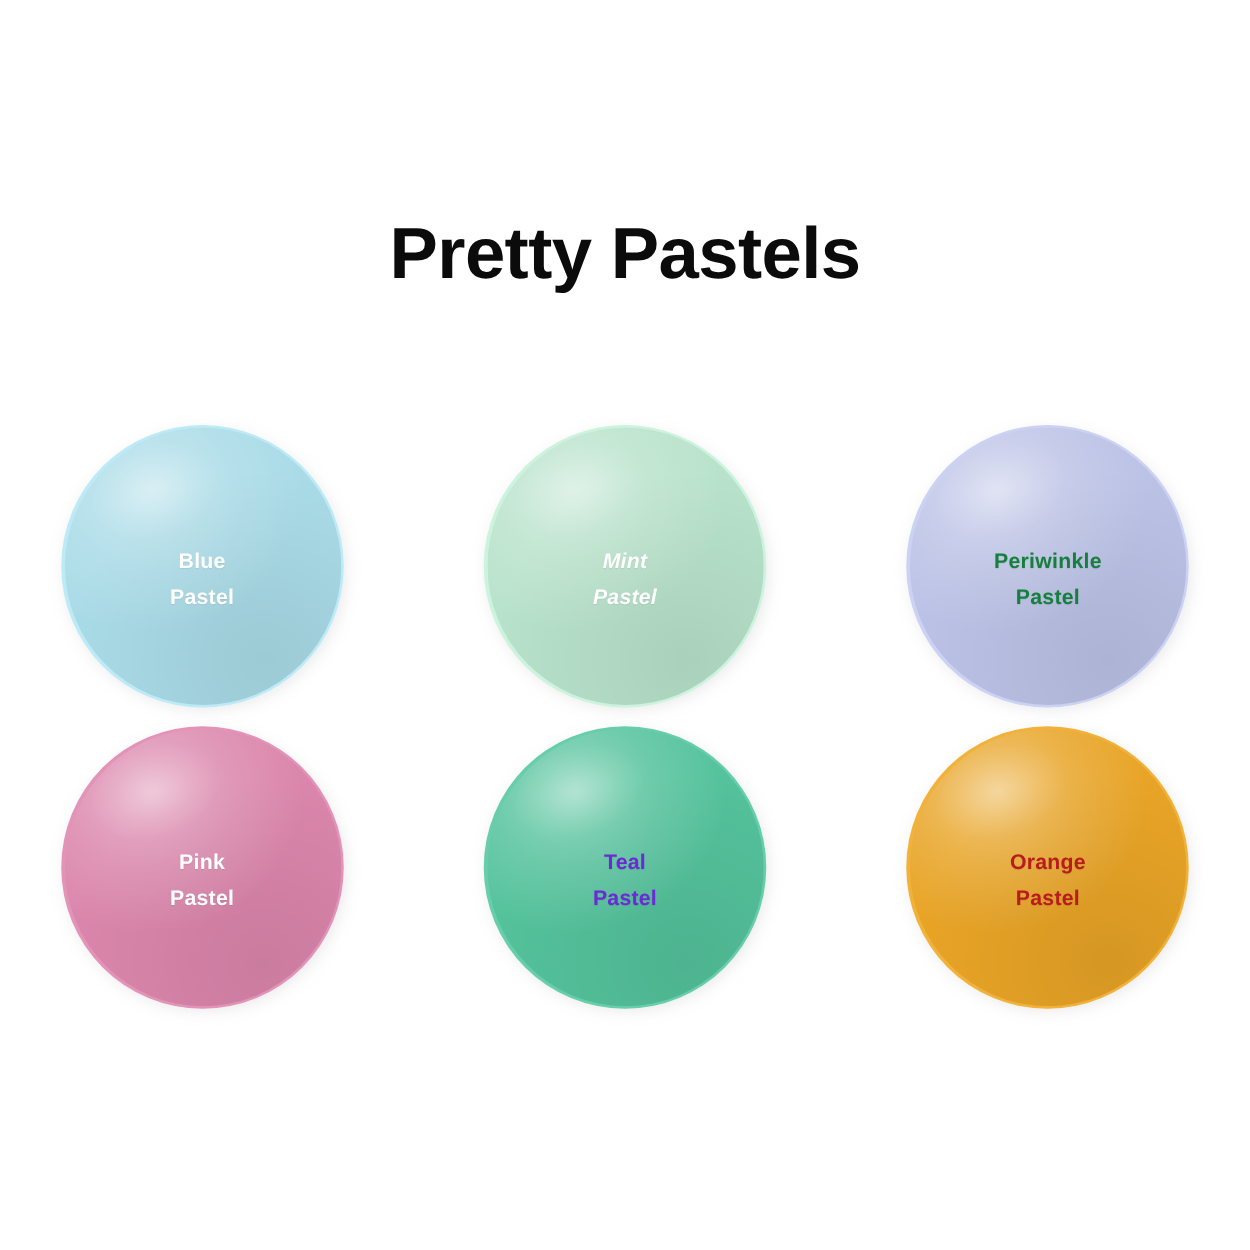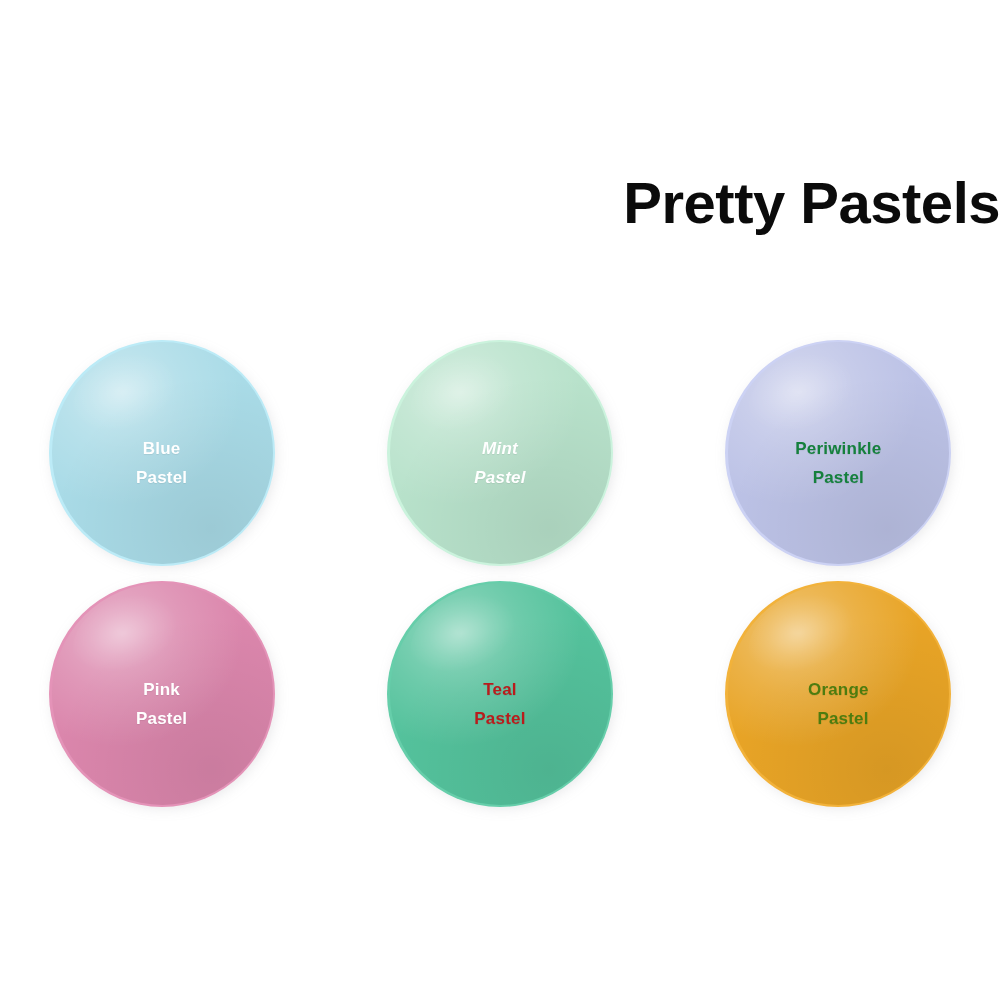--- a/index.html
+++ b/index.html
@@ -21,21 +21,21 @@
     height: 1000px;
     box-sizing: border-box;
   }
 
   
   .title {
     position: absolute;
     top: 128px;
     left: 0;
     width: 1000px;
-    text-align: right;
+    text-align: center;
     font-size: 58px;
     font-weight: 700;
     letter-spacing: -0.5px;
     color: #0b0b0b;
     line-height: 72px;
     white-space: nowrap;
   }
 
   
   .swatch-grid {
@@ -189,31 +189,31 @@
         <span class="ln">Pink</span>
         <span class="ln">Pastel</span>
       </span>
     </div>
 
     <div class="swatch" style="--c: #54c29c;">
       <span class="swatch-shadow"></span>
       <span class="swatch-rim"></span>
       <span class="swatch-body"></span>
       <span class="swatch-gloss"></span>
+      <span class="swatch-label" style="color: #6d28d9;">
+        <span class="ln">Teal</span>
+        <span class="ln">Pastel</span>
+      </span>
+    </div>
+
+    <div class="swatch" style="--c: #e8a426;">
+      <span class="swatch-shadow"></span>
+      <span class="swatch-rim"></span>
+      <span class="swatch-body"></span>
+      <span class="swatch-gloss"></span>
       <span class="swatch-label" style="color: #b91c1c;">
-        <span class="ln">Teal</span>
-        <span class="ln">Pastel</span>
-      </span>
-    </div>
-
-    <div class="swatch" style="--c: #e8a426;">
-      <span class="swatch-shadow"></span>
-      <span class="swatch-rim"></span>
-      <span class="swatch-body"></span>
-      <span class="swatch-gloss"></span>
-      <span class="swatch-label" style="color: #4d7c0f; text-align: right;">
         <span class="ln">Orange</span>
         <span class="ln">Pastel</span>
       </span>
     </div>
 
   </div>
 </div>
 
 </body></html>

